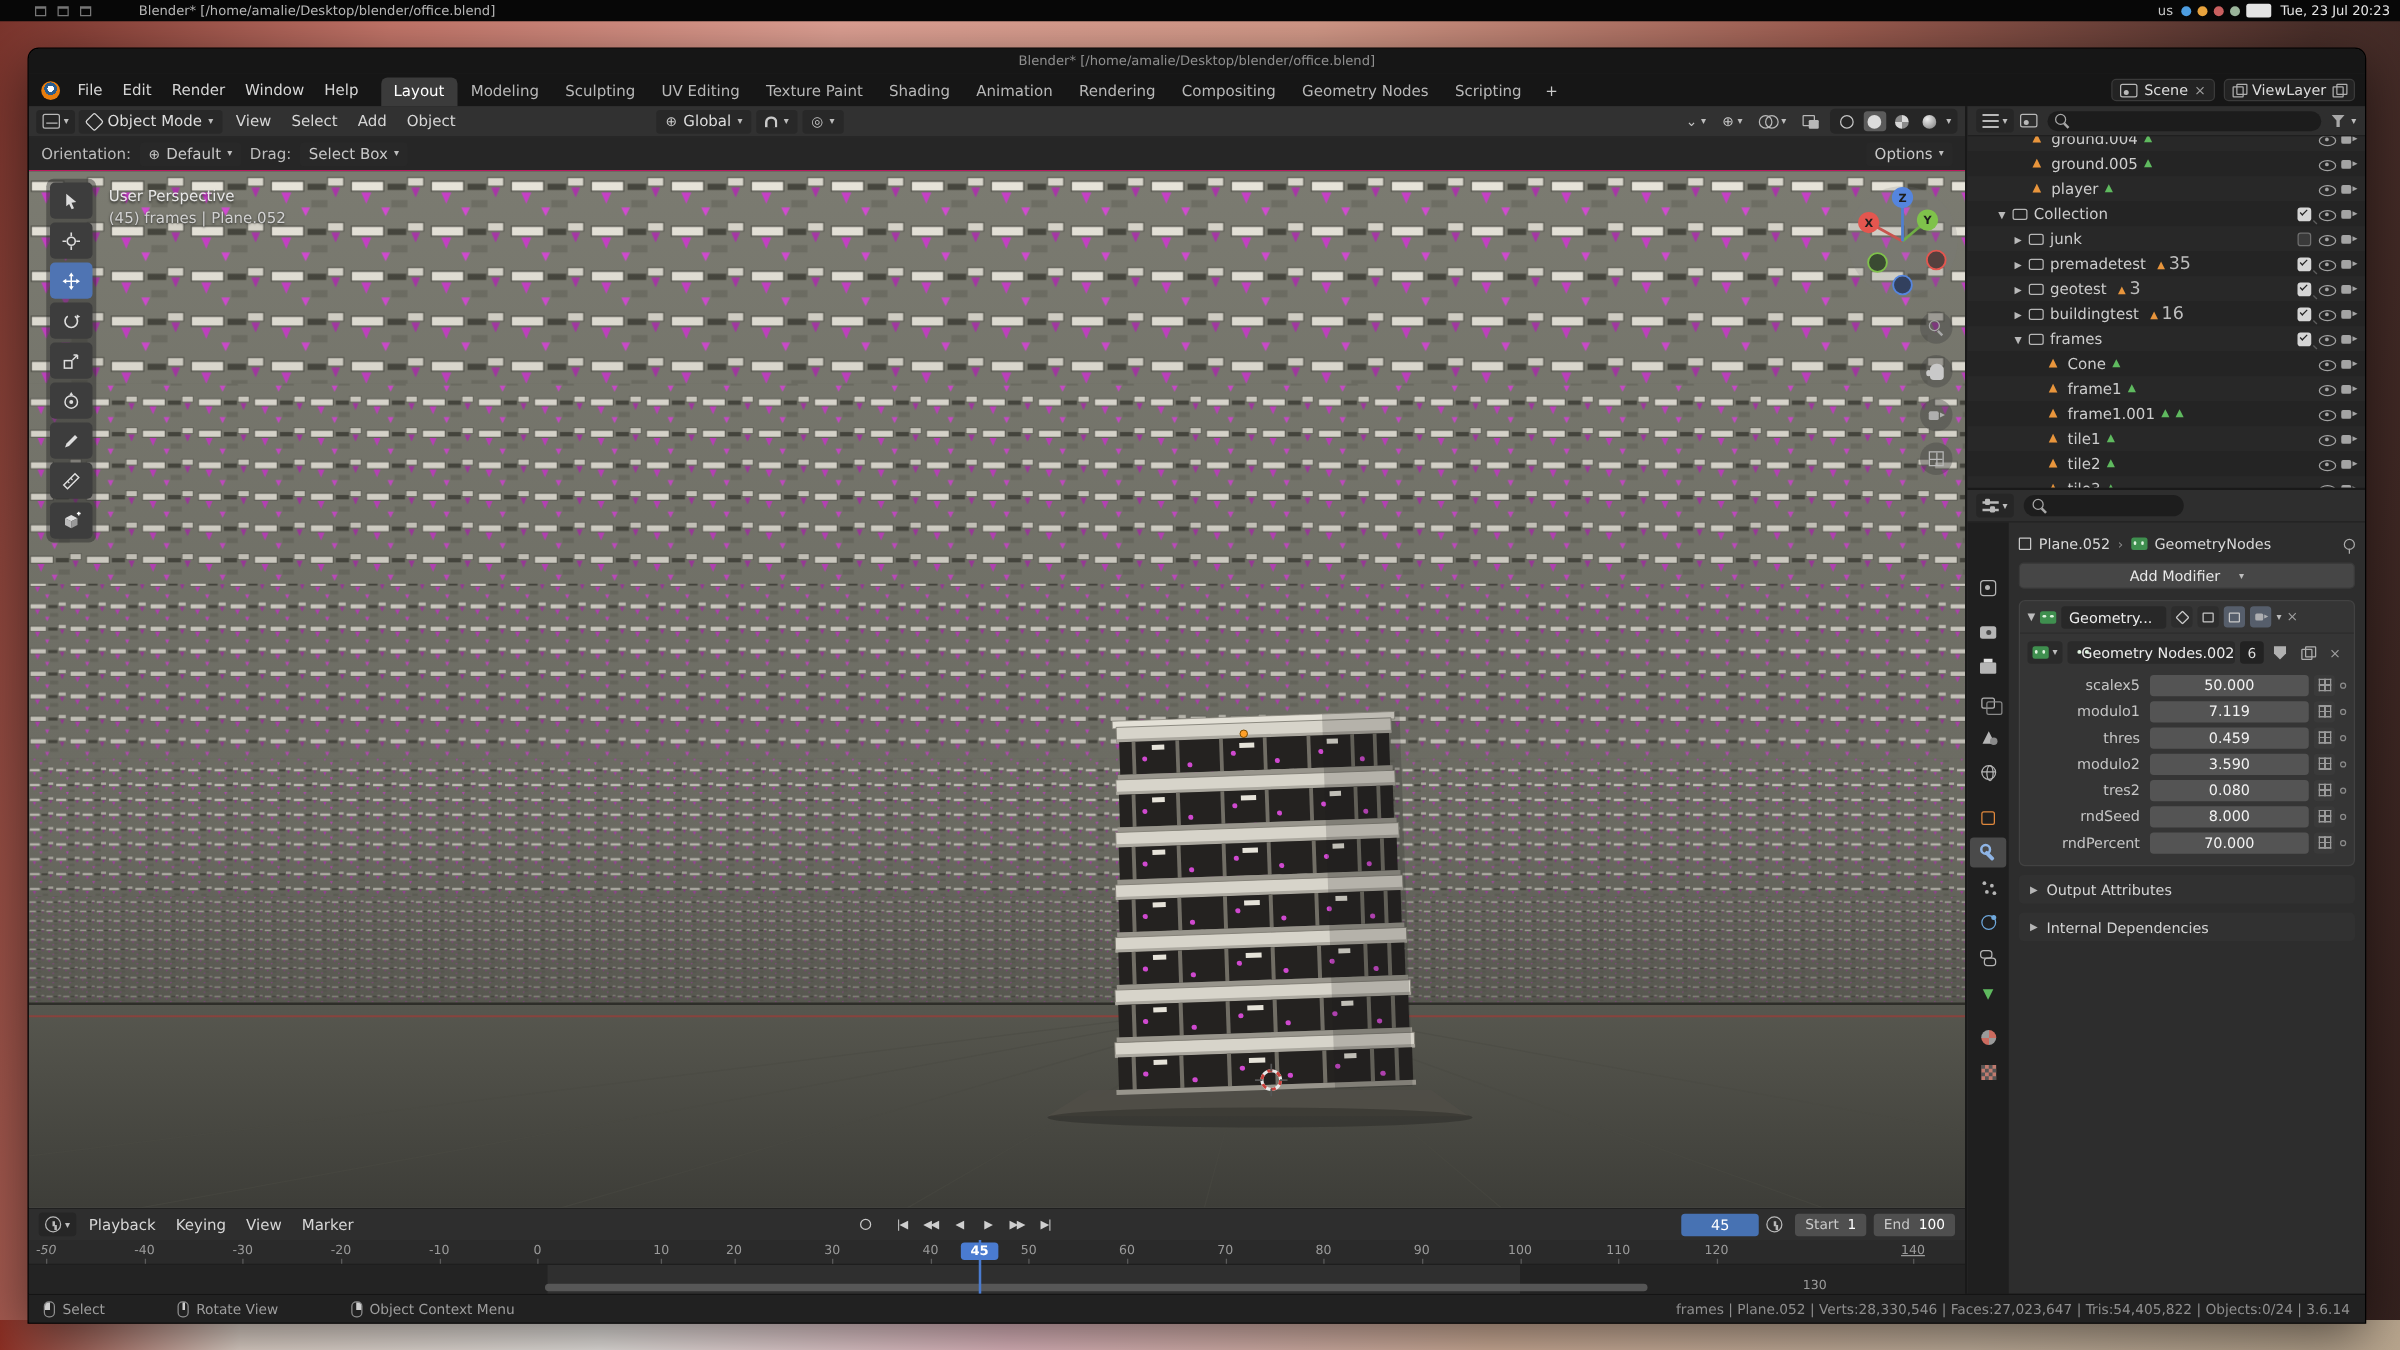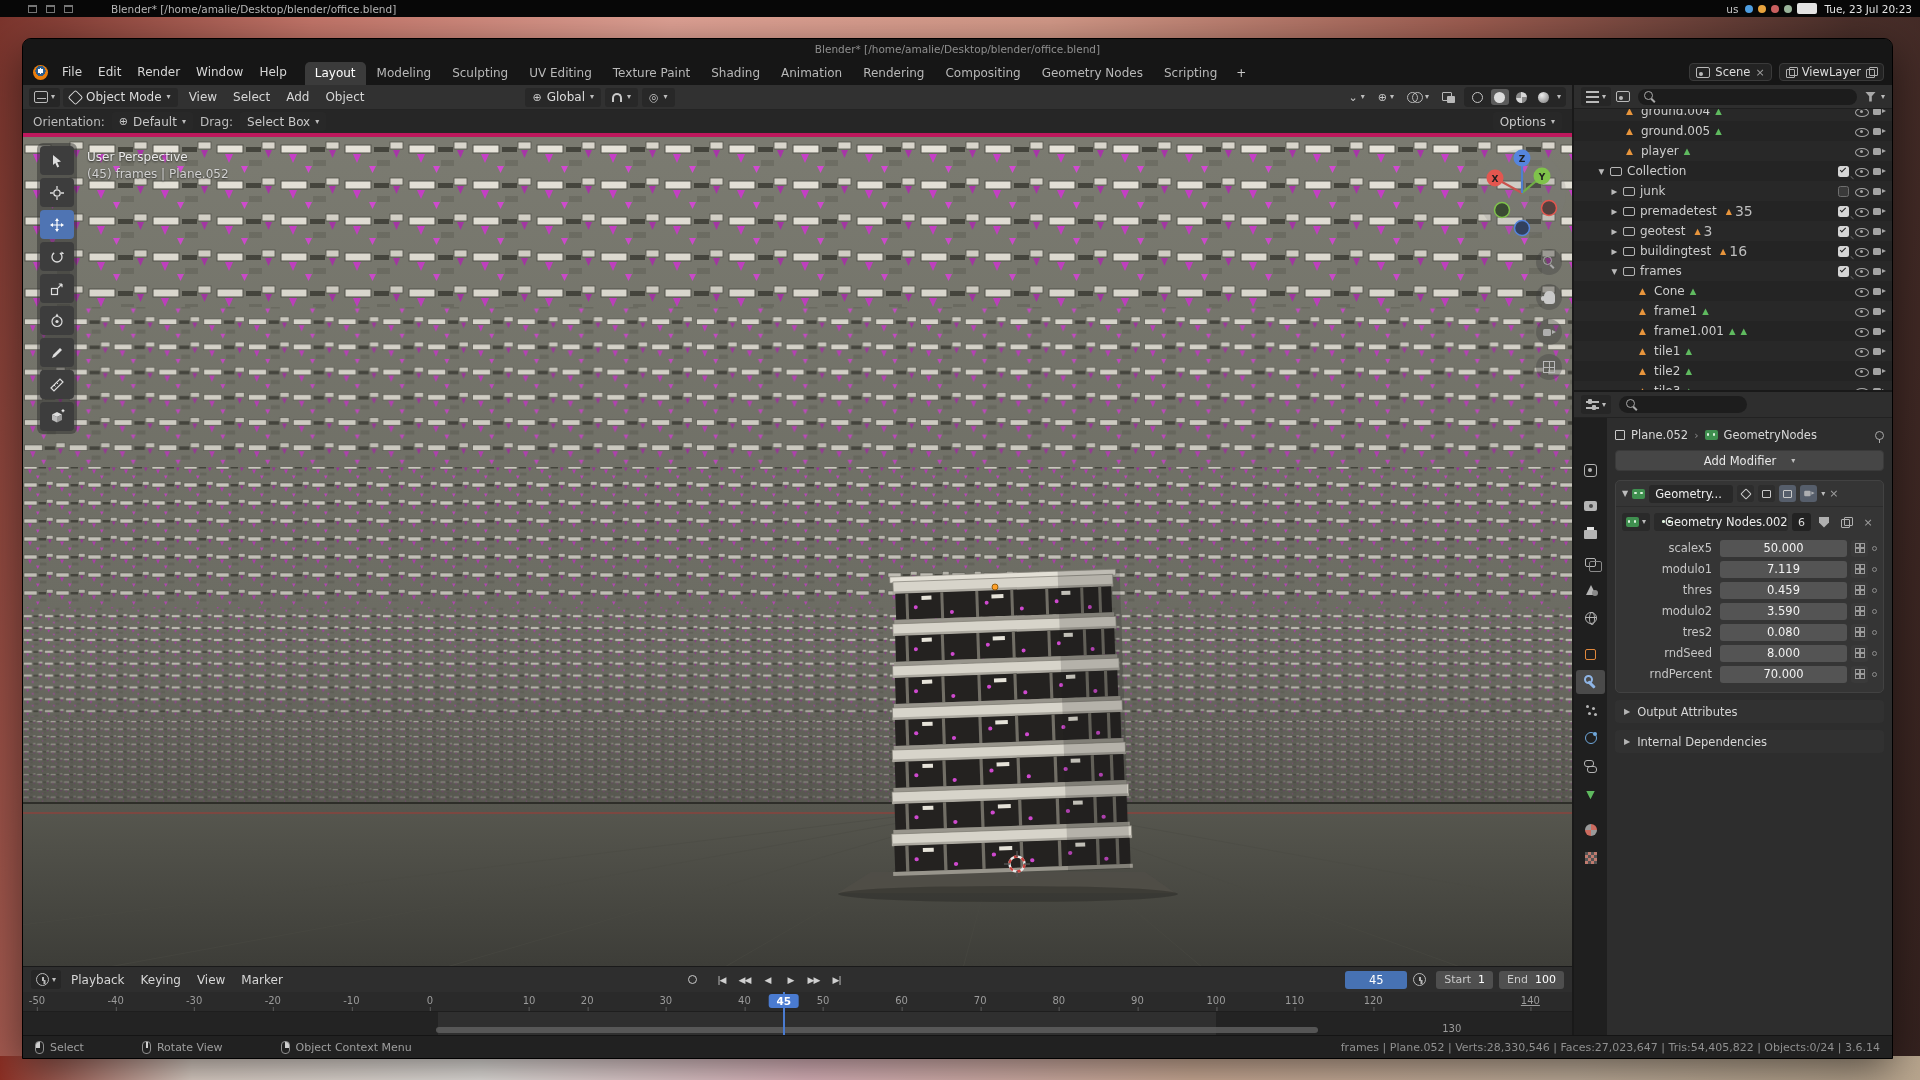--- a/index.html
+++ b/index.html
@@ -47,21 +47,21 @@
   .vph-right{margin-left:auto;display:flex;align-items:center;gap:5px}
   .hbtn{display:flex;align-items:center;gap:3px;height:19px;padding:0 4px;border-radius:3px}
   .shade-group{display:flex;align-items:center;gap:4px;background:#262626;border-radius:4px;padding:2px 5px}
   .sphbtn{width:18px;height:16px;display:flex;align-items:center;justify-content:center;border-radius:3px}
   .sphbtn.active{background:#5b5b5b}
   .sph{width:11px;height:11px;border-radius:50%}
   .sph.wire{border:1.3px solid #c5c5c5}
   .sph.solid{background:#dcdcdc}
   .sph.mat{background:conic-gradient(#d8d8d8 0 25%,#8a8a8a 0 50%,#d8d8d8 0 75%,#8a8a8a 0)}
   .sph.rend{background:radial-gradient(circle at 35% 30%,#eee,#777)}
-  .vp-tools{height:27px;background:#262626;border-bottom:4px solid #be185d;display:flex;align-items:center;padding:0 10px;font-size:12px;color:#c9c9c9;gap:7px;flex:0 0 auto}
+  .vp-tools{height:27px;background:#262626;border-bottom:1px solid #be185d;display:flex;align-items:center;padding:0 10px;font-size:12px;color:#c9c9c9;gap:7px;flex:0 0 auto}
   .ts-label{color:#bdbdbd}
   .spacer{flex:1}
   
   .viewport{flex:1;position:relative;overflow:hidden;background:#6e6e66}
   .scene{position:absolute;inset:0;display:block}
   .vp-overlay{position:absolute;left:64px;top:12px;color:#e9e9e9;font-size:12px;text-shadow:0 1px 2px rgba(0,0,0,.65);line-height:1.45}
   .vp-overlay .l2{color:#d2d2d2}
   .vtoolbar{position:absolute;left:14px;top:6px;display:flex;flex-direction:column;gap:3px;background:rgba(40,40,40,.45);padding:3px;border-radius:6px}
   .vtool{width:34px;height:29px;background:#3d3d3d;border-radius:4px;display:flex;align-items:center;justify-content:center}
   .vtool.active{background:#4f74b3}
@@ -639,21 +639,21 @@
               <span class="se-v">1</span>
             </div>
           <div class="sefield">
               <span>End</span>
               <span class="se-v">100</span>
             </div>
         </div>
         <div class="tl-body">
           <div class="tl-range" id="tl-range" style="left: 414.86px; width: 778.14px;"></div>
           <div class="tl-ruler" id="tl-ticks">
-              <span class="tick" style="left: 14px;">-50</span>
+              <span class="tick" style="left: 14px; font-style: italic;">-50</span>
               <span class="tick" style="left: 92.6px;">-40</span>
               <span class="tick" style="left: 171.2px;">-30</span>
               <span class="tick" style="left: 249.8px;">-20</span>
               <span class="tick" style="left: 328.4px;">-10</span>
               <span class="tick" style="left: 407px;">0</span>
               <span class="tick" style="left: 506px;">10</span>
               <span class="tick" style="left: 564.2px;">20</span>
               <span class="tick" style="left: 642.8px; text-align: center;">30</span>
               <span class="tick" style="left: 721.4px;">40</span>
               <span class="tick" style="left: 800px;">50</span>

